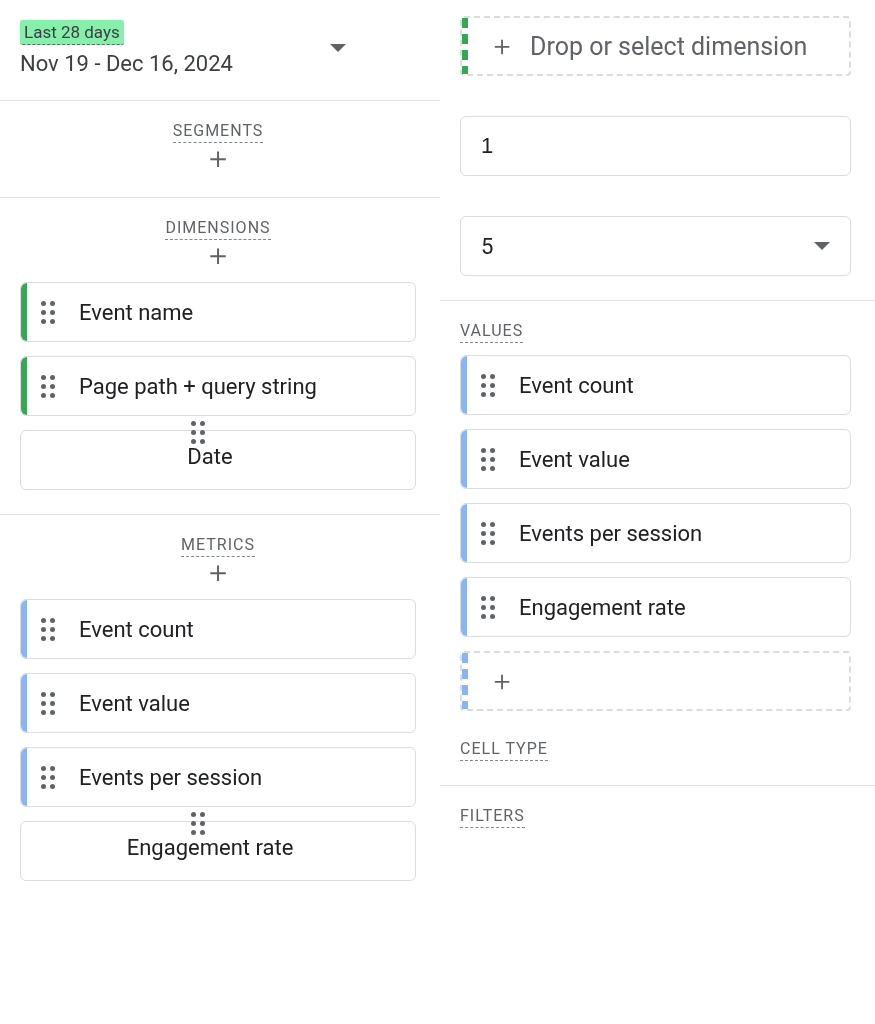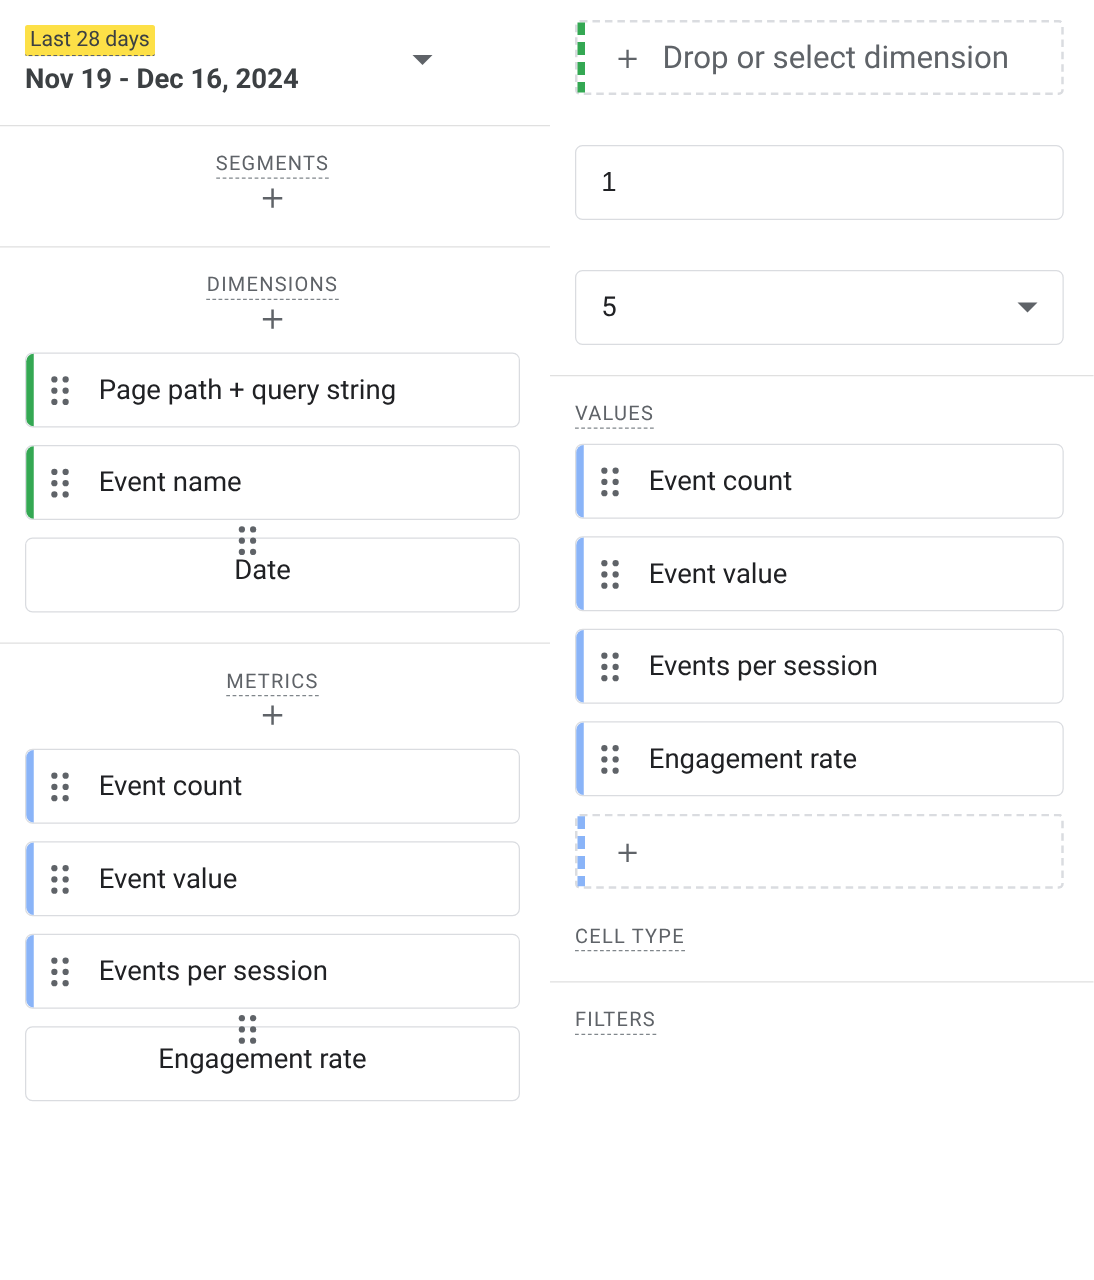--- a/index.html
+++ b/index.html
@@ -21,32 +21,32 @@
   .first-section { border-top: none; }
 
   
   .date-picker {
     display: flex;
     align-items: center;
     justify-content: space-between;
     padding-right: 70px;
   }
   .preset-label {
-    background: #fde047;
+    background: #86efac;
     color: #3c4043;
     font-size: 17px;
     padding: 2px 4px;
     border-radius: 2px;
     border-bottom: 1px dashed #5f6368;
     display: inline-block;
   }
   .date-range {
     color: #3c4043;
     font-size: 22px;
-    font-weight: 700;
+    font-weight: 400;
     margin-top: 6px;
   }
 
   .section-header {
     display: flex;
     align-items: center;
     justify-content: space-between;
     flex-direction: column;
   }
   .section-title {
@@ -211,33 +211,33 @@
       <div class="chip">
         <div class="accent accent-green"></div>
         <div class="drag-handle">
             <span></span>
             <span></span>
             <span></span>
             <span></span>
             <span></span>
             <span></span>
           </div>
+        <div class="chip-label">Event name</div>
+      </div>
+      <div class="chip">
+        <div class="accent accent-green"></div>
+        <div class="drag-handle">
+            <span></span>
+            <span></span>
+            <span></span>
+            <span></span>
+            <span></span>
+            <span></span>
+          </div>
         <div class="chip-label">Page path + query string</div>
-      </div>
-      <div class="chip">
-        <div class="accent accent-green"></div>
-        <div class="drag-handle">
-            <span></span>
-            <span></span>
-            <span></span>
-            <span></span>
-            <span></span>
-            <span></span>
-          </div>
-        <div class="chip-label">Event name</div>
       </div>
       <div class="chip">
         <div class="accent accent-green"></div>
         <div class="drag-handle">
             <span></span>
             <span></span>
             <span></span>
             <span></span>
             <span></span>
             <span></span>

